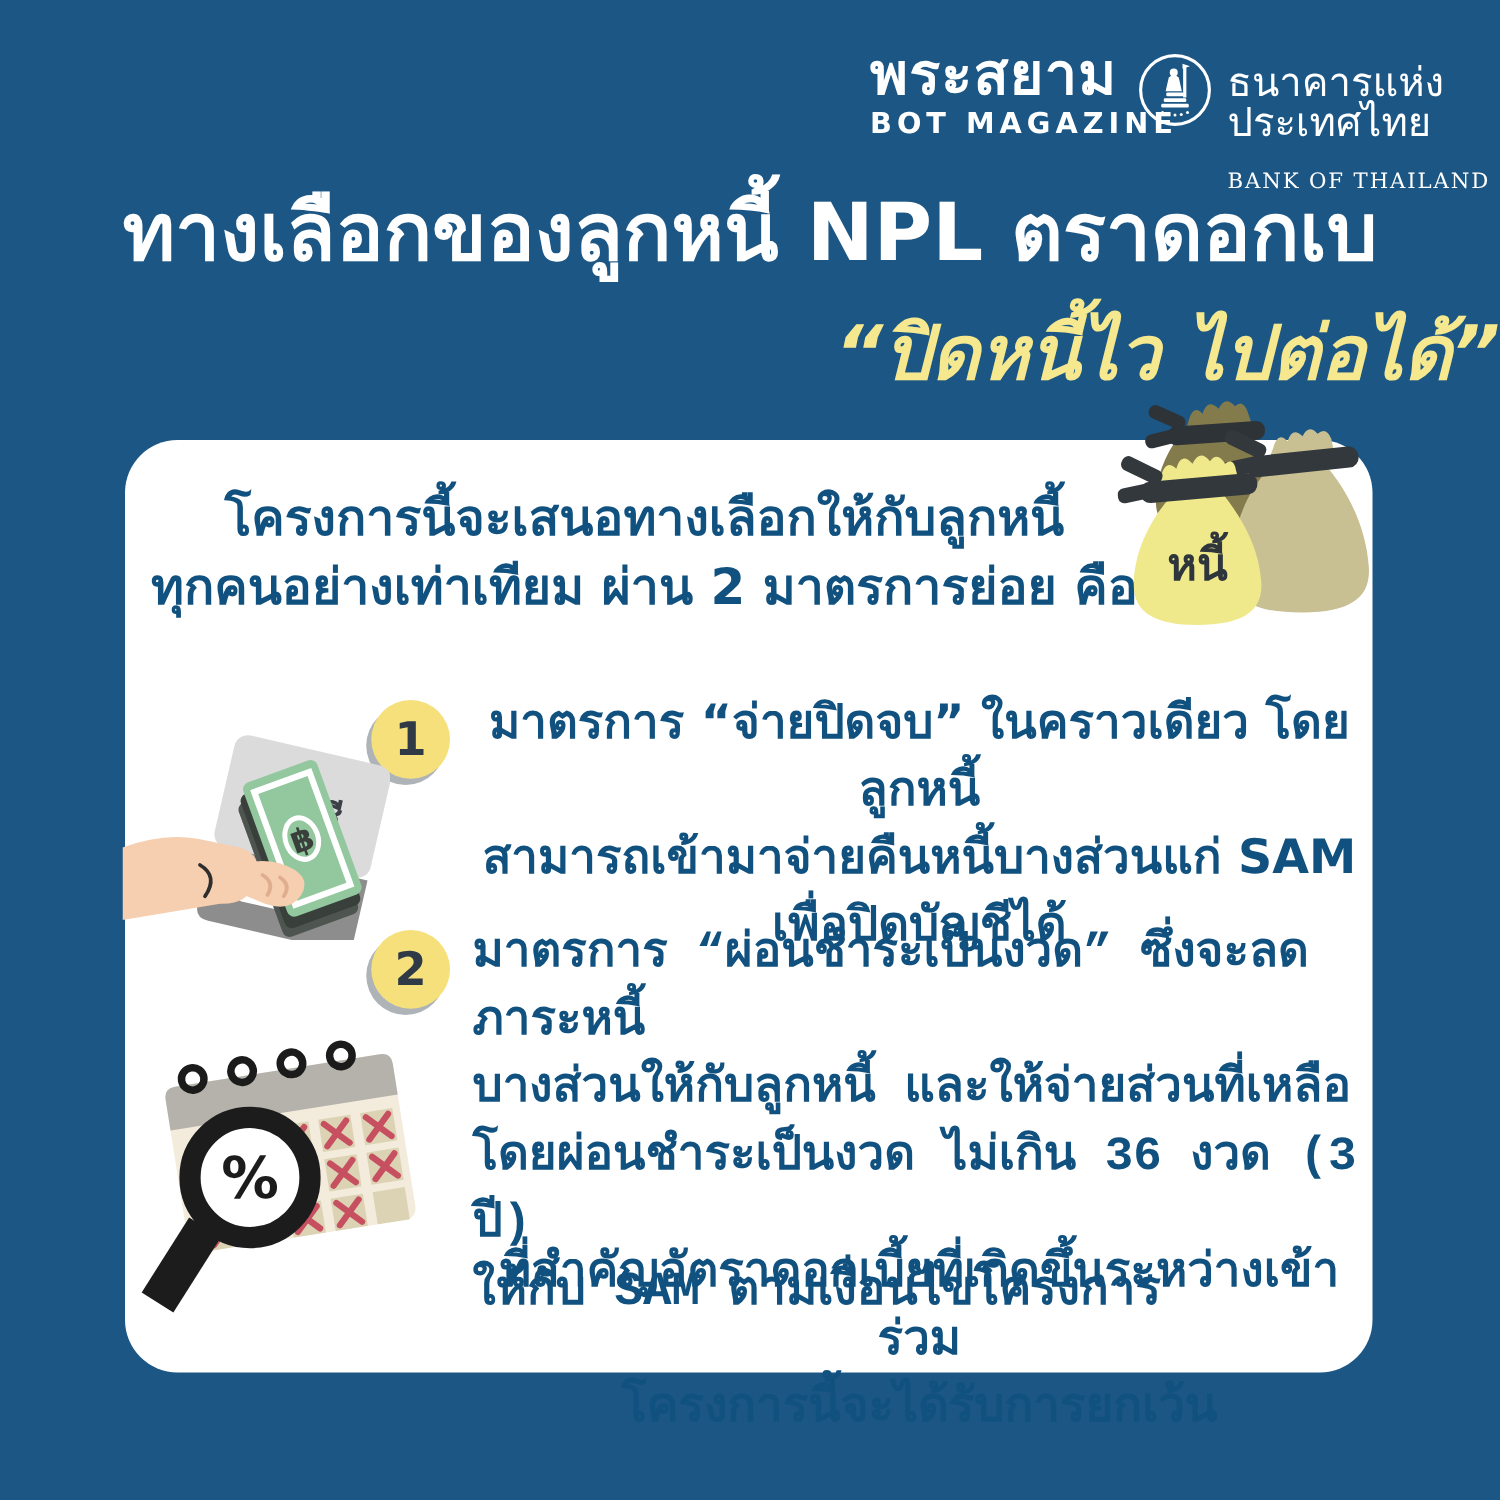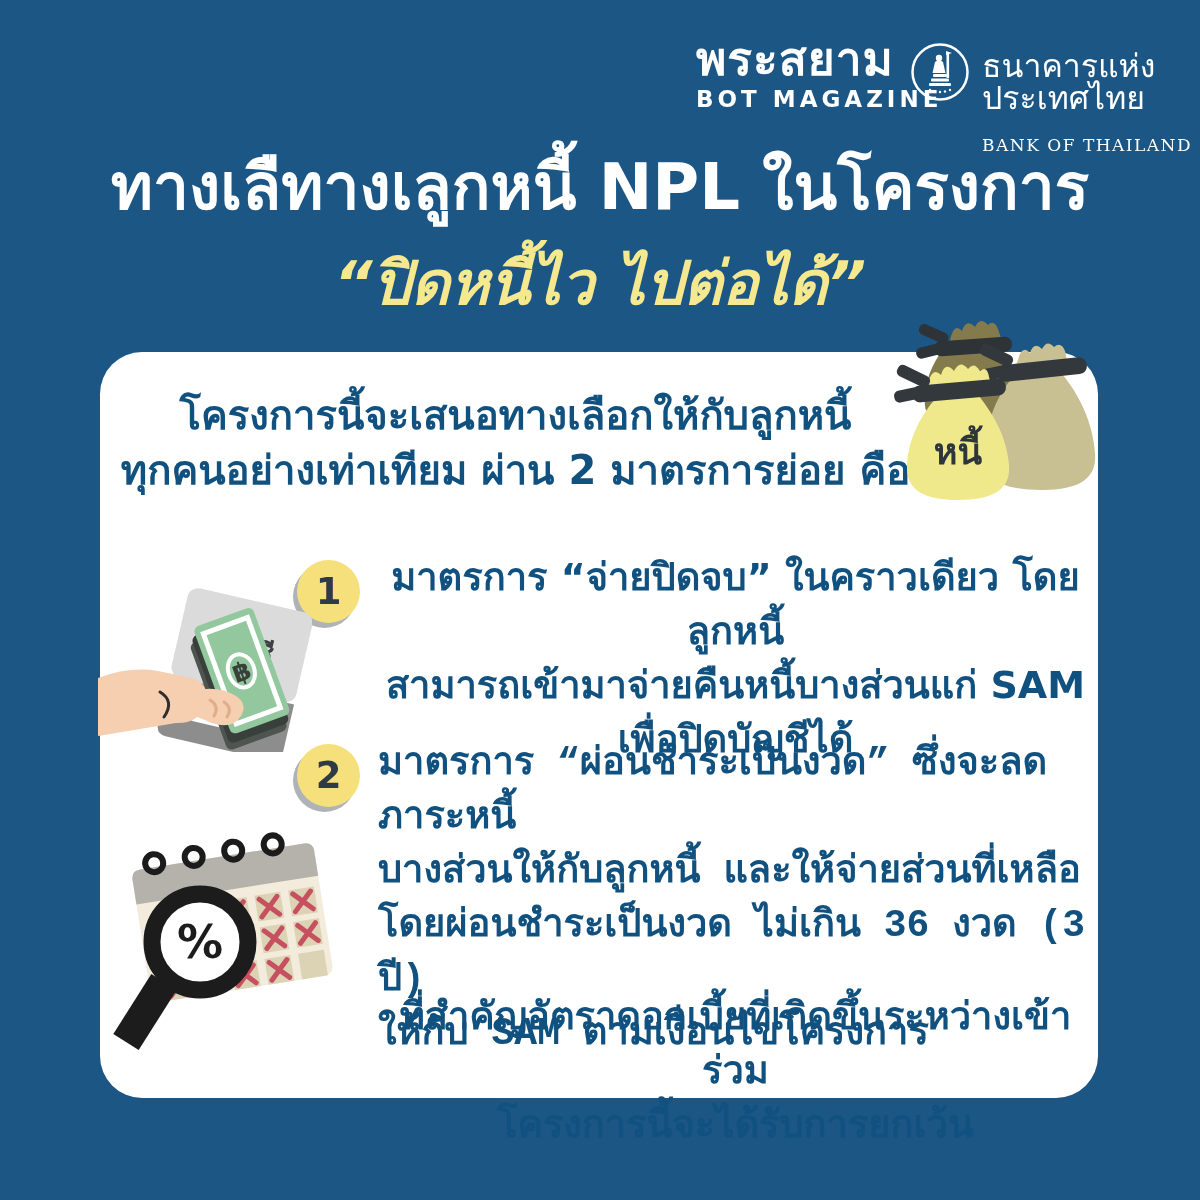--- a/index.html
+++ b/index.html
@@ -16,21 +16,21 @@
   .mag-sub{font-size:23px; font-weight:800; letter-spacing:4px; margin-top:6px;}
   .seal{left:910px; top:42px; width:60px; height:60px;}
   .bank-names{left:982px; top:50px; color:#fff;
     font-family:"DejaVu Serif","Liberation Serif",serif; line-height:1;}
   .bank-thai{font-size:32px;}
   .bank-eng{font-size:17px; letter-spacing:1.5px; margin-top:23px;}
 
   
   .title1{left:0; top:143px; width:1200px; text-align:center;
     font-size:64px; font-weight:800; color:#ffffff; line-height:1.4;}
-  .title2{left:0; top:240px; width:1200px; text-align:center;
+  .title2{left:0; top:240px; width:1200px; text-align:right;
     font-size:60px; font-weight:800; font-style:italic; color:#F6E88F; line-height:1.45;}
 
   
   .card{left:100px; top:352px; width:998px; height:746px;
     background:#ffffff; border-radius:42px;}
   .intro{left:118px; top:388px; width:795px; text-align:center;
     font-size:40px; font-weight:700; color:#11517F; line-height:1.38;
     white-space:pre-line;}
   .bags{left:894px; top:316px; width:214px; height:196px;}
 
@@ -76,21 +76,21 @@
         <circle cx="35" cy="49.5" r="1.2"></circle>
       <circle cx="40" cy="48" r="1.2"></circle>
     </g>
   </svg>
 
   <div class="abs bank-names">
     <div class="bank-thai">ธนาคารแห่งประเทศไทย</div>
     <div class="bank-eng">BANK OF THAILAND</div>
   </div>
 
-  <div class="abs title1">ทางเลืทางเลูกหนี้ NPL ในโครงการ</div>
+  <div class="abs title1">ทางเลือกของลูกหนี้ NPL ตราดอกเบ</div>
   <div class="abs title2">“ปิดหนี้ไว ไปต่อได้”</div>
 
   <div class="abs card"></div>
 
   <div class="abs intro">โครงการนี้จะเสนอทางเลือกให้กับลูกหนี้
 ทุกคนอย่างเท่าเทียม ผ่าน 2 มาตรการย่อย คือ</div>
 
   <svg class="abs bags" viewBox="0 0 214 196">
 
     <g>

